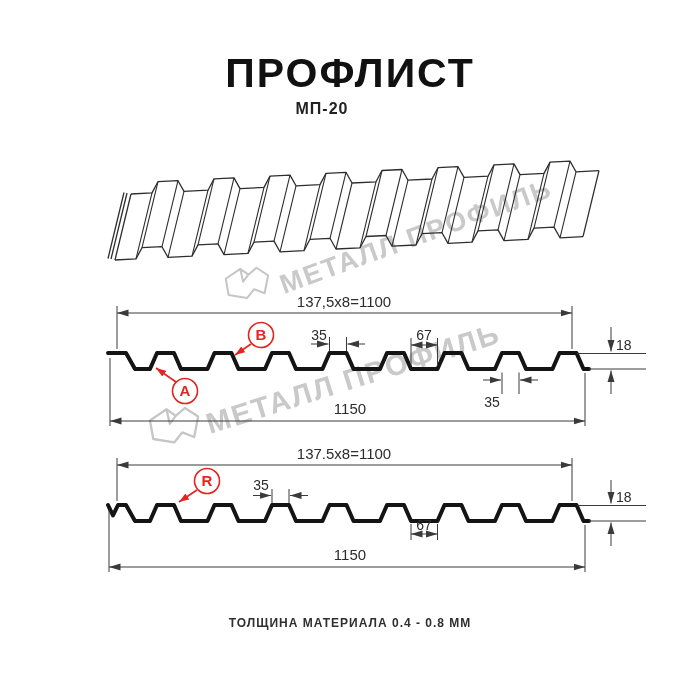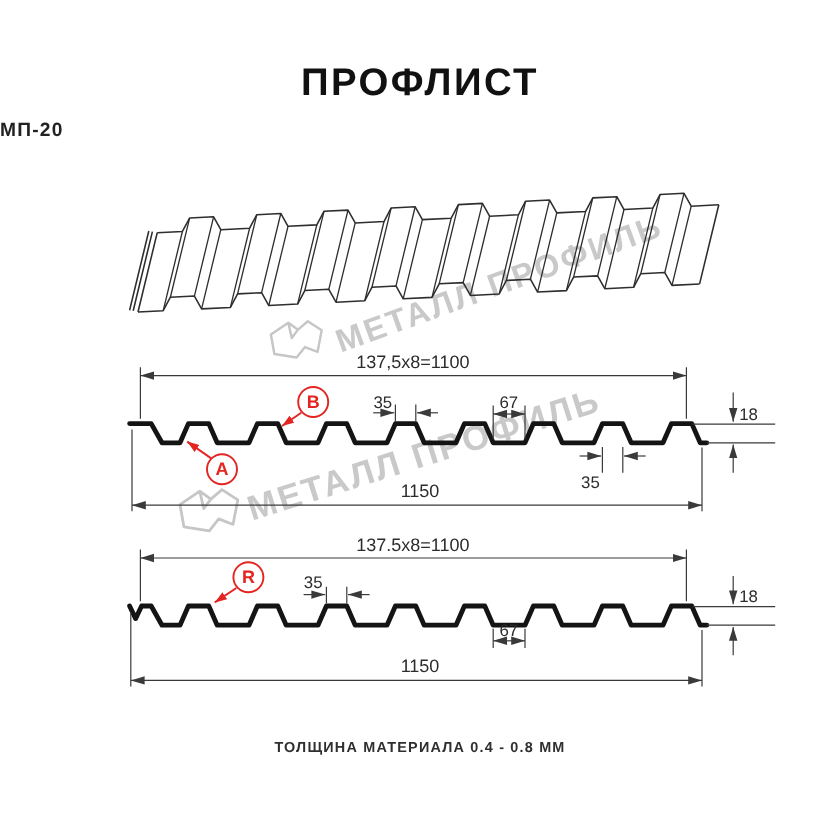--- a/index.html
+++ b/index.html
@@ -1,20 +1,20 @@
 <!DOCTYPE html>
 <html><head>
 <meta charset="utf-8">
 <style>
   html,body{margin:0;padding:0;background:#ffffff;}
   .page{position:relative;width:700px;height:700px;background:#ffffff;overflow:hidden;
         font-family:"Liberation Sans", sans-serif;}
   .title{position:absolute;top:50px;left:0;width:700px;text-align:center;
-         font-size:32px;font-weight:bold;letter-spacing:2px;color:#111111;}
-  .subtitle{position:absolute;top:100px;left:0;width:644px;
+         font-size:41px;font-weight:bold;letter-spacing:2px;color:#111111;}
+  .subtitle{position:absolute;top:100px;left:0;width:644px;text-align:center;
             font-size:16px;font-weight:bold;letter-spacing:1px;color:#222222;}
   .footer-note{position:absolute;top:616px;left:0;width:700px;text-align:center;
                font-size:12px;font-weight:bold;letter-spacing:1px;color:#2f2f2f;}
   svg{position:absolute;top:0;left:0;font-family:"Liberation Sans", sans-serif;}
   .thin{stroke:#3a3a3a;stroke-width:1;fill:none;}
   .thick{stroke:#141414;stroke-width:4;fill:none;stroke-linejoin:round;stroke-linecap:round;}
   .sheet{stroke:#2e2e2e;stroke-width:1.3;fill:none;stroke-linejoin:round;}
   .sheet-din{stroke:#2e2e2e;stroke-width:1.1;fill:none;}
   .dimtext{font-size:14px;fill:#2c2c2c;}
   .dimtext-lg{font-size:15px;fill:#2c2c2c;}

